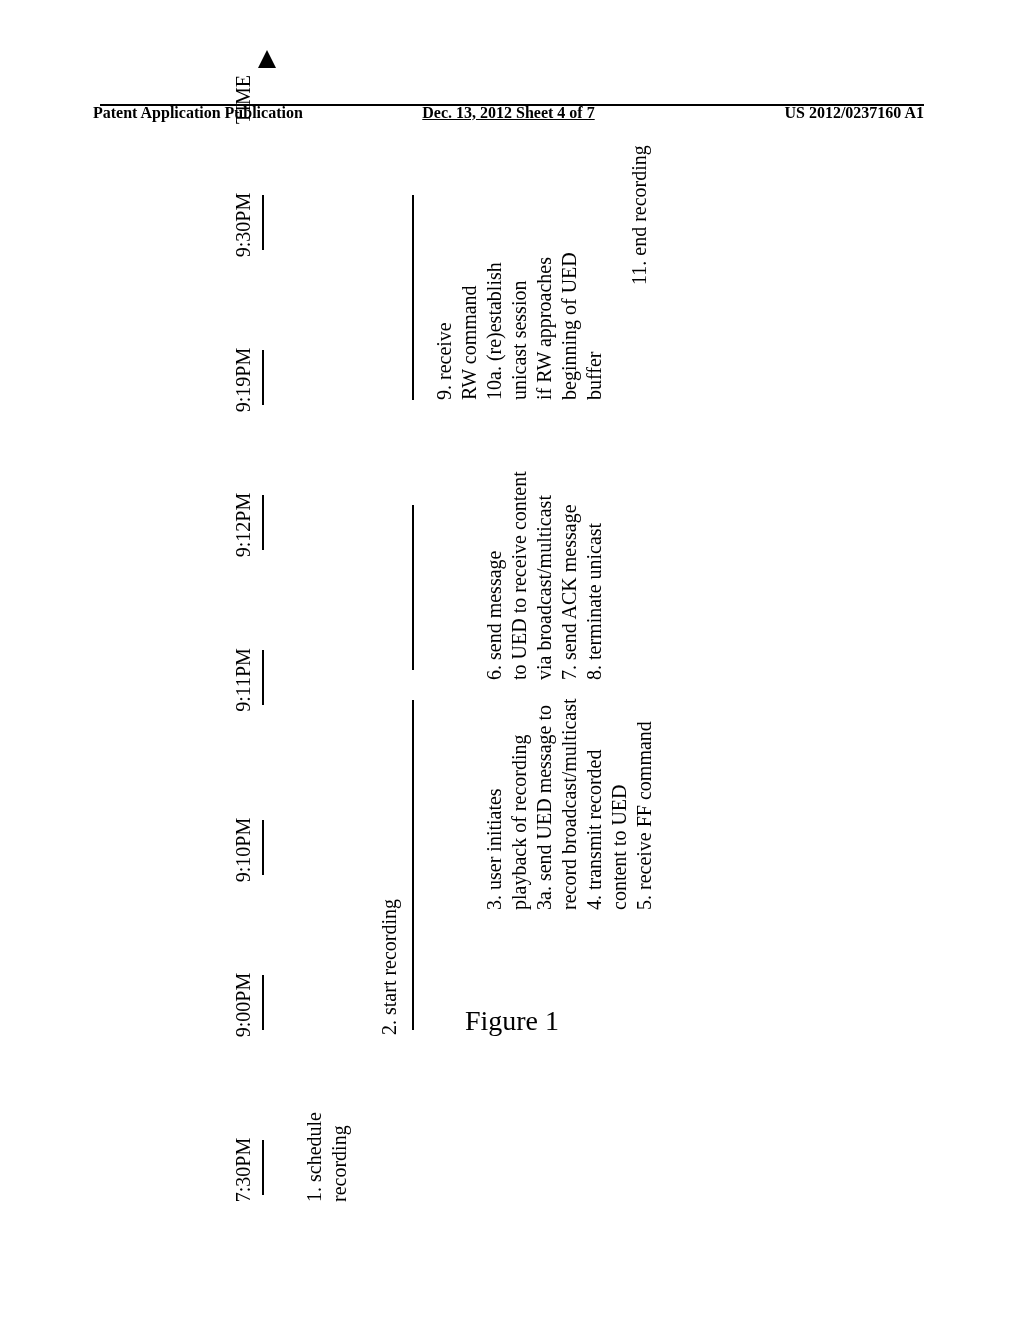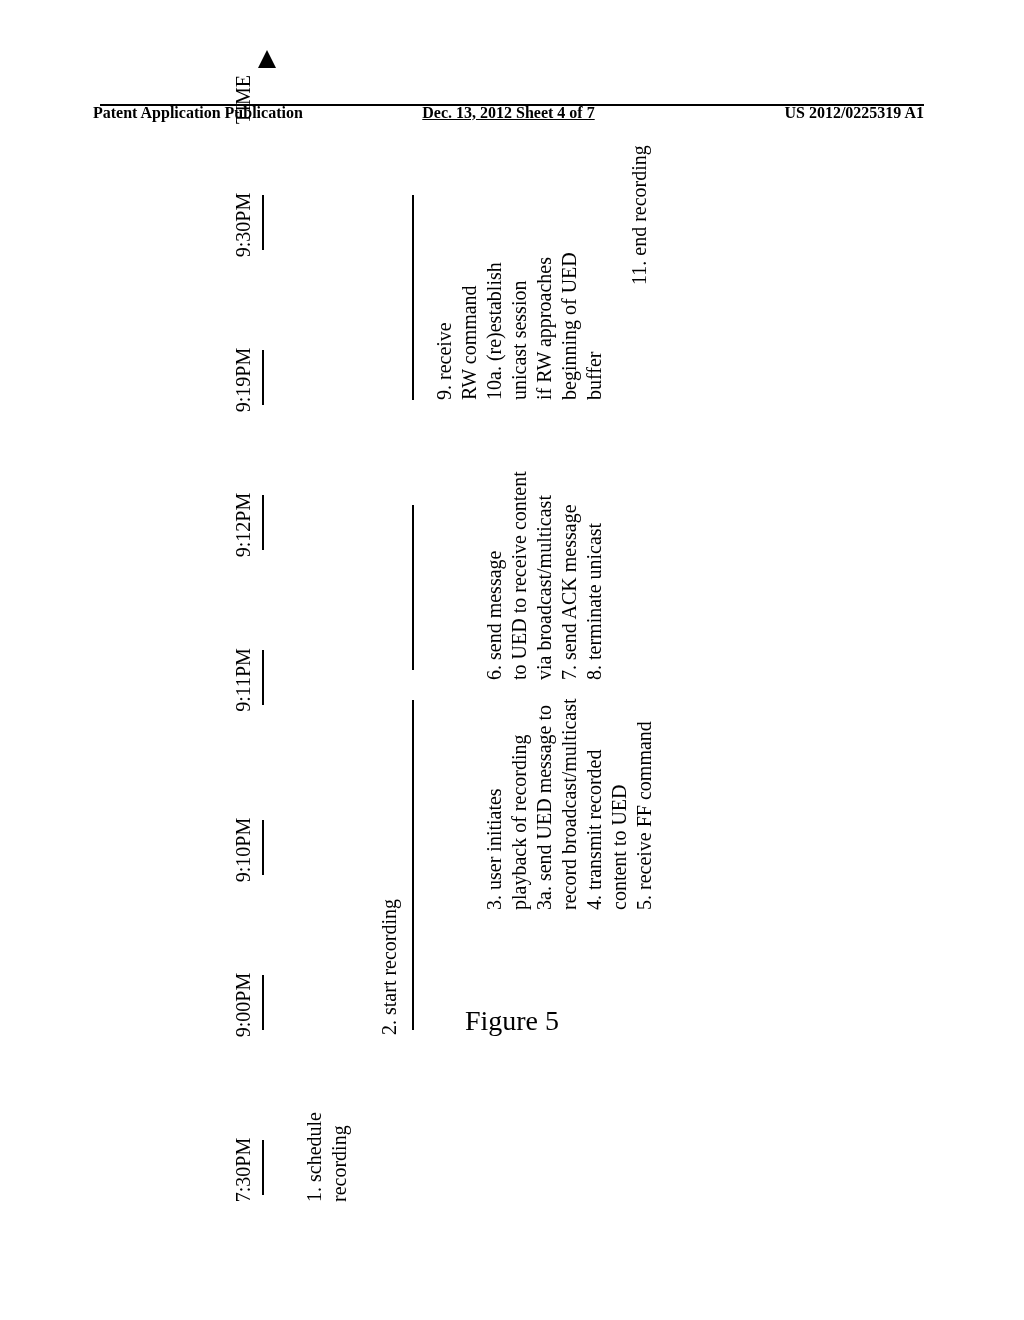--- a/index.html
+++ b/index.html
@@ -110,21 +110,21 @@
     top: 1005px;
     font-size: 28px;
   }
 </style>
 </head>
 <body>
 
 <div class="page-header">
   <span class="left">Patent Application Publication</span>
   <span class="center">Dec. 13, 2012  Sheet 4 of 7</span>
-  <span class="right">US 2012/0225319 A1</span>
+  <span class="right">US 2012/0237160 A1</span>
 </div>
 <div class="hr-line"></div>
 
 <div class="diagram-wrap">
   <div class="diagram">
 
     <div class="axis">
       <span class="time-end">TIME</span>
       <span class="time-arrow"></span>
 
@@ -158,13 +158,13 @@
     <span class="tick-dash" style="left:810px;top:210px;width:205px"></span>
 
     <div class="note" style="left:300px;top:280px">3.  user initiates<br>playback of recording<br>3a. send UED message to<br>record broadcast/multicast<br>4. transmit recorded<br>content to UED<br>5.  receive FF command</div>
     <div class="note" style="left:530px;top:280px">6.  send message<br>to UED to receive content<br>via broadcast/multicast<br>7.  send ACK message<br>8.  terminate unicast</div>
     <div class="note" style="left:810px;top:230px">9.  receive<br>RW command<br>10a. (re)establish<br>unicast session<br>if RW approaches<br>beginning of UED<br>buffer</div>
     <div class="note" style="left:925px;top:425px">11. end recording</div>
 
   </div>
 </div>
 
-<div class="figcap">Figure 5</div>
+<div class="figcap">Figure 1</div>
 
 </body></html>

